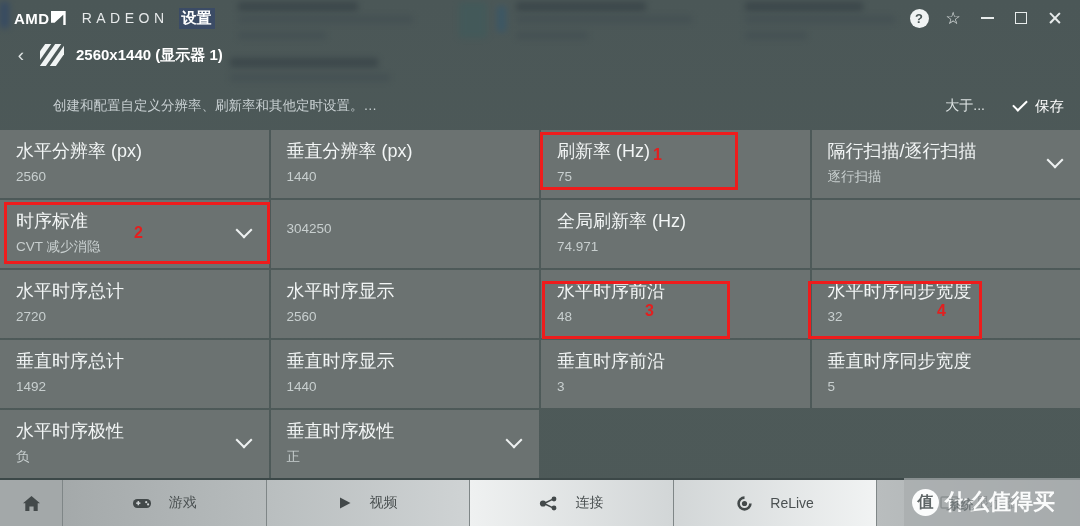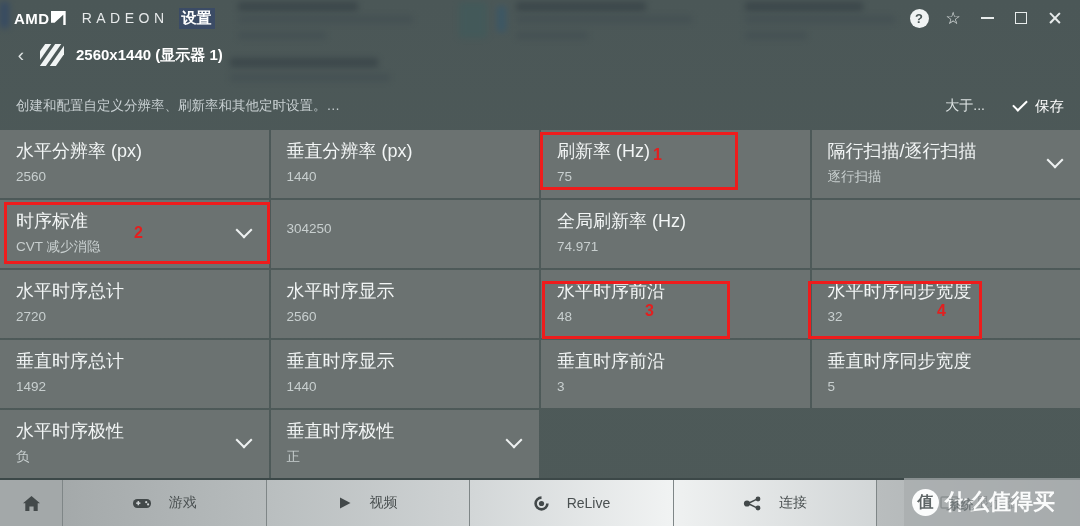--- a/index.html
+++ b/index.html
@@ -96,21 +96,21 @@
     position: absolute; width: 5px; height: 34px; background: #f1f4f4;
     transform: rotate(35deg); top: -6px;
   }
   .crumb-title {
     margin-left: 12px; color: #ffffff; font-size: 15px; font-weight: 700;
   }
 
   
   .subrow {
     position: absolute; left: 0; top: 84px; width: 1080px; height: 44px;
-    display: flex; align-items: center;
+    display: flex; align-items: center; padding-left: 37px;
   }
   .subtitle {
     margin-left: 16px; color: #c7cfd1; font-size: 13.5px;
   }
   .subrow-actions {
     margin-left: auto; display: flex; align-items: center;
     padding-right: 16px; gap: 28px;
   }
   .dayu { color: #dde3e3; font-size: 14px; }
   .save-btn {
@@ -402,43 +402,43 @@
 
     <div class="nav-item nav-g2">
       <span class="nav-icon">
         <svg width="14" height="14" viewBox="0 0 14 14">
             <path d="M2 1.5 12.5 7 2 12.5z" fill="#43494a"></path>
           </svg>
       </span>
       <span class="nav-label">视频</span>
     </div>
 
-    <div class="nav-item nav-g3">
-      <span class="nav-icon">
-        <svg width="17" height="17" viewBox="0 0 17 17">
-          <path d="M8.5 1.3a7.2 7.2 0 1 0 7.2 7.2h-2.6A4.6 4.6 0 1 1 8.5 3.9z" fill="#43494a"></path>
-          <circle cx="8.5" cy="8.5" r="2.6" fill="#43494a"></circle>
-        </svg>
-      </span>
-      <span class="nav-label">ReLive</span>
-    </div>
-
     <div class="nav-item nav-g4">
       <span class="nav-icon">
         <svg width="19" height="15" viewBox="0 0 19 15">
           <line x1="5" y1="7.5" x2="14" y2="3.2" stroke="#43494a" stroke-width="1.4"></line>
           <line x1="5" y1="7.5" x2="14" y2="11.8" stroke="#43494a" stroke-width="1.4"></line>
           <circle cx="4" cy="7.5" r="3.1" fill="#43494a"></circle>
           <circle cx="15" cy="3" r="2.4" fill="#43494a"></circle>
           <circle cx="15" cy="12" r="2.4" fill="#43494a"></circle>
         </svg>
       </span>
       <span class="nav-label">连接</span>
     </div>
 
+    <div class="nav-item nav-g3">
+      <span class="nav-icon">
+        <svg width="17" height="17" viewBox="0 0 17 17">
+          <path d="M8.5 1.3a7.2 7.2 0 1 0 7.2 7.2h-2.6A4.6 4.6 0 1 1 8.5 3.9z" fill="#43494a"></path>
+          <circle cx="8.5" cy="8.5" r="2.6" fill="#43494a"></circle>
+        </svg>
+      </span>
+      <span class="nav-label">ReLive</span>
+    </div>
+
     <div class="nav-item nav-g5">
       <span class="nav-icon">
         <svg width="19" height="15" viewBox="0 0 19 15">
           <rect x="1" y="1" width="17" height="11" rx="1.2" fill="none" stroke="#43494a" stroke-width="1.5"></rect>
           <rect x="6.5" y="13" width="6" height="1.5" fill="#43494a"></rect>
         </svg>
       </span>
       <span class="nav-label">显示器</span>
     </div>
   </div>

